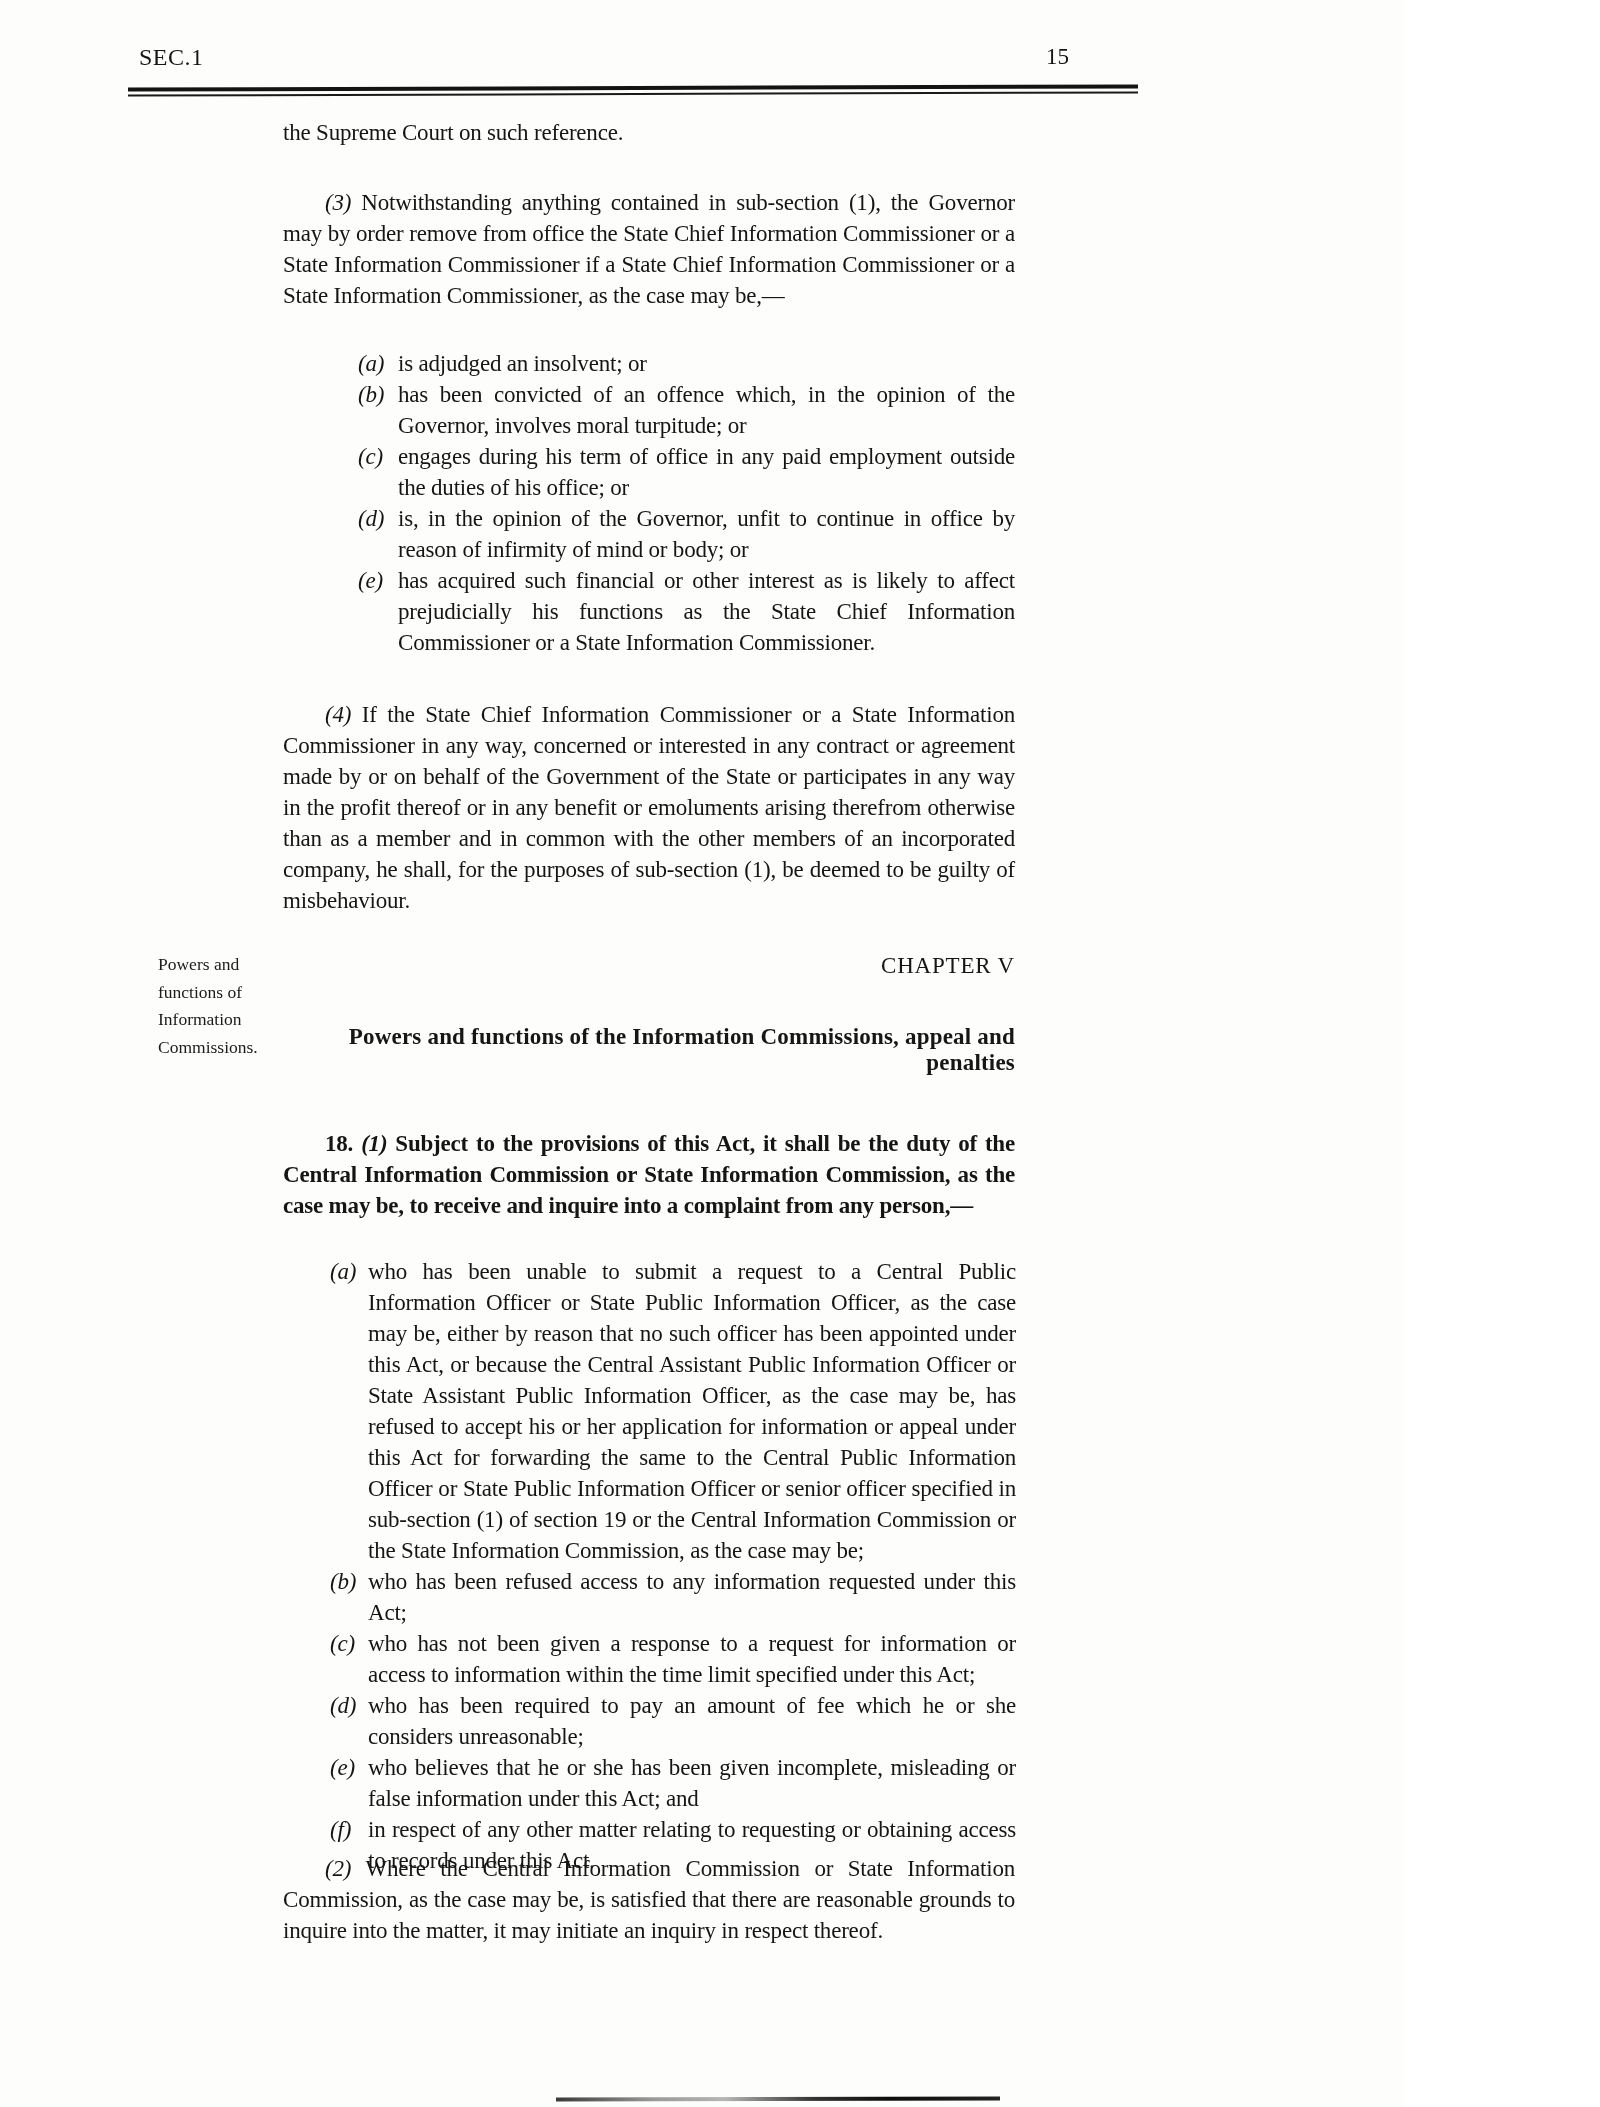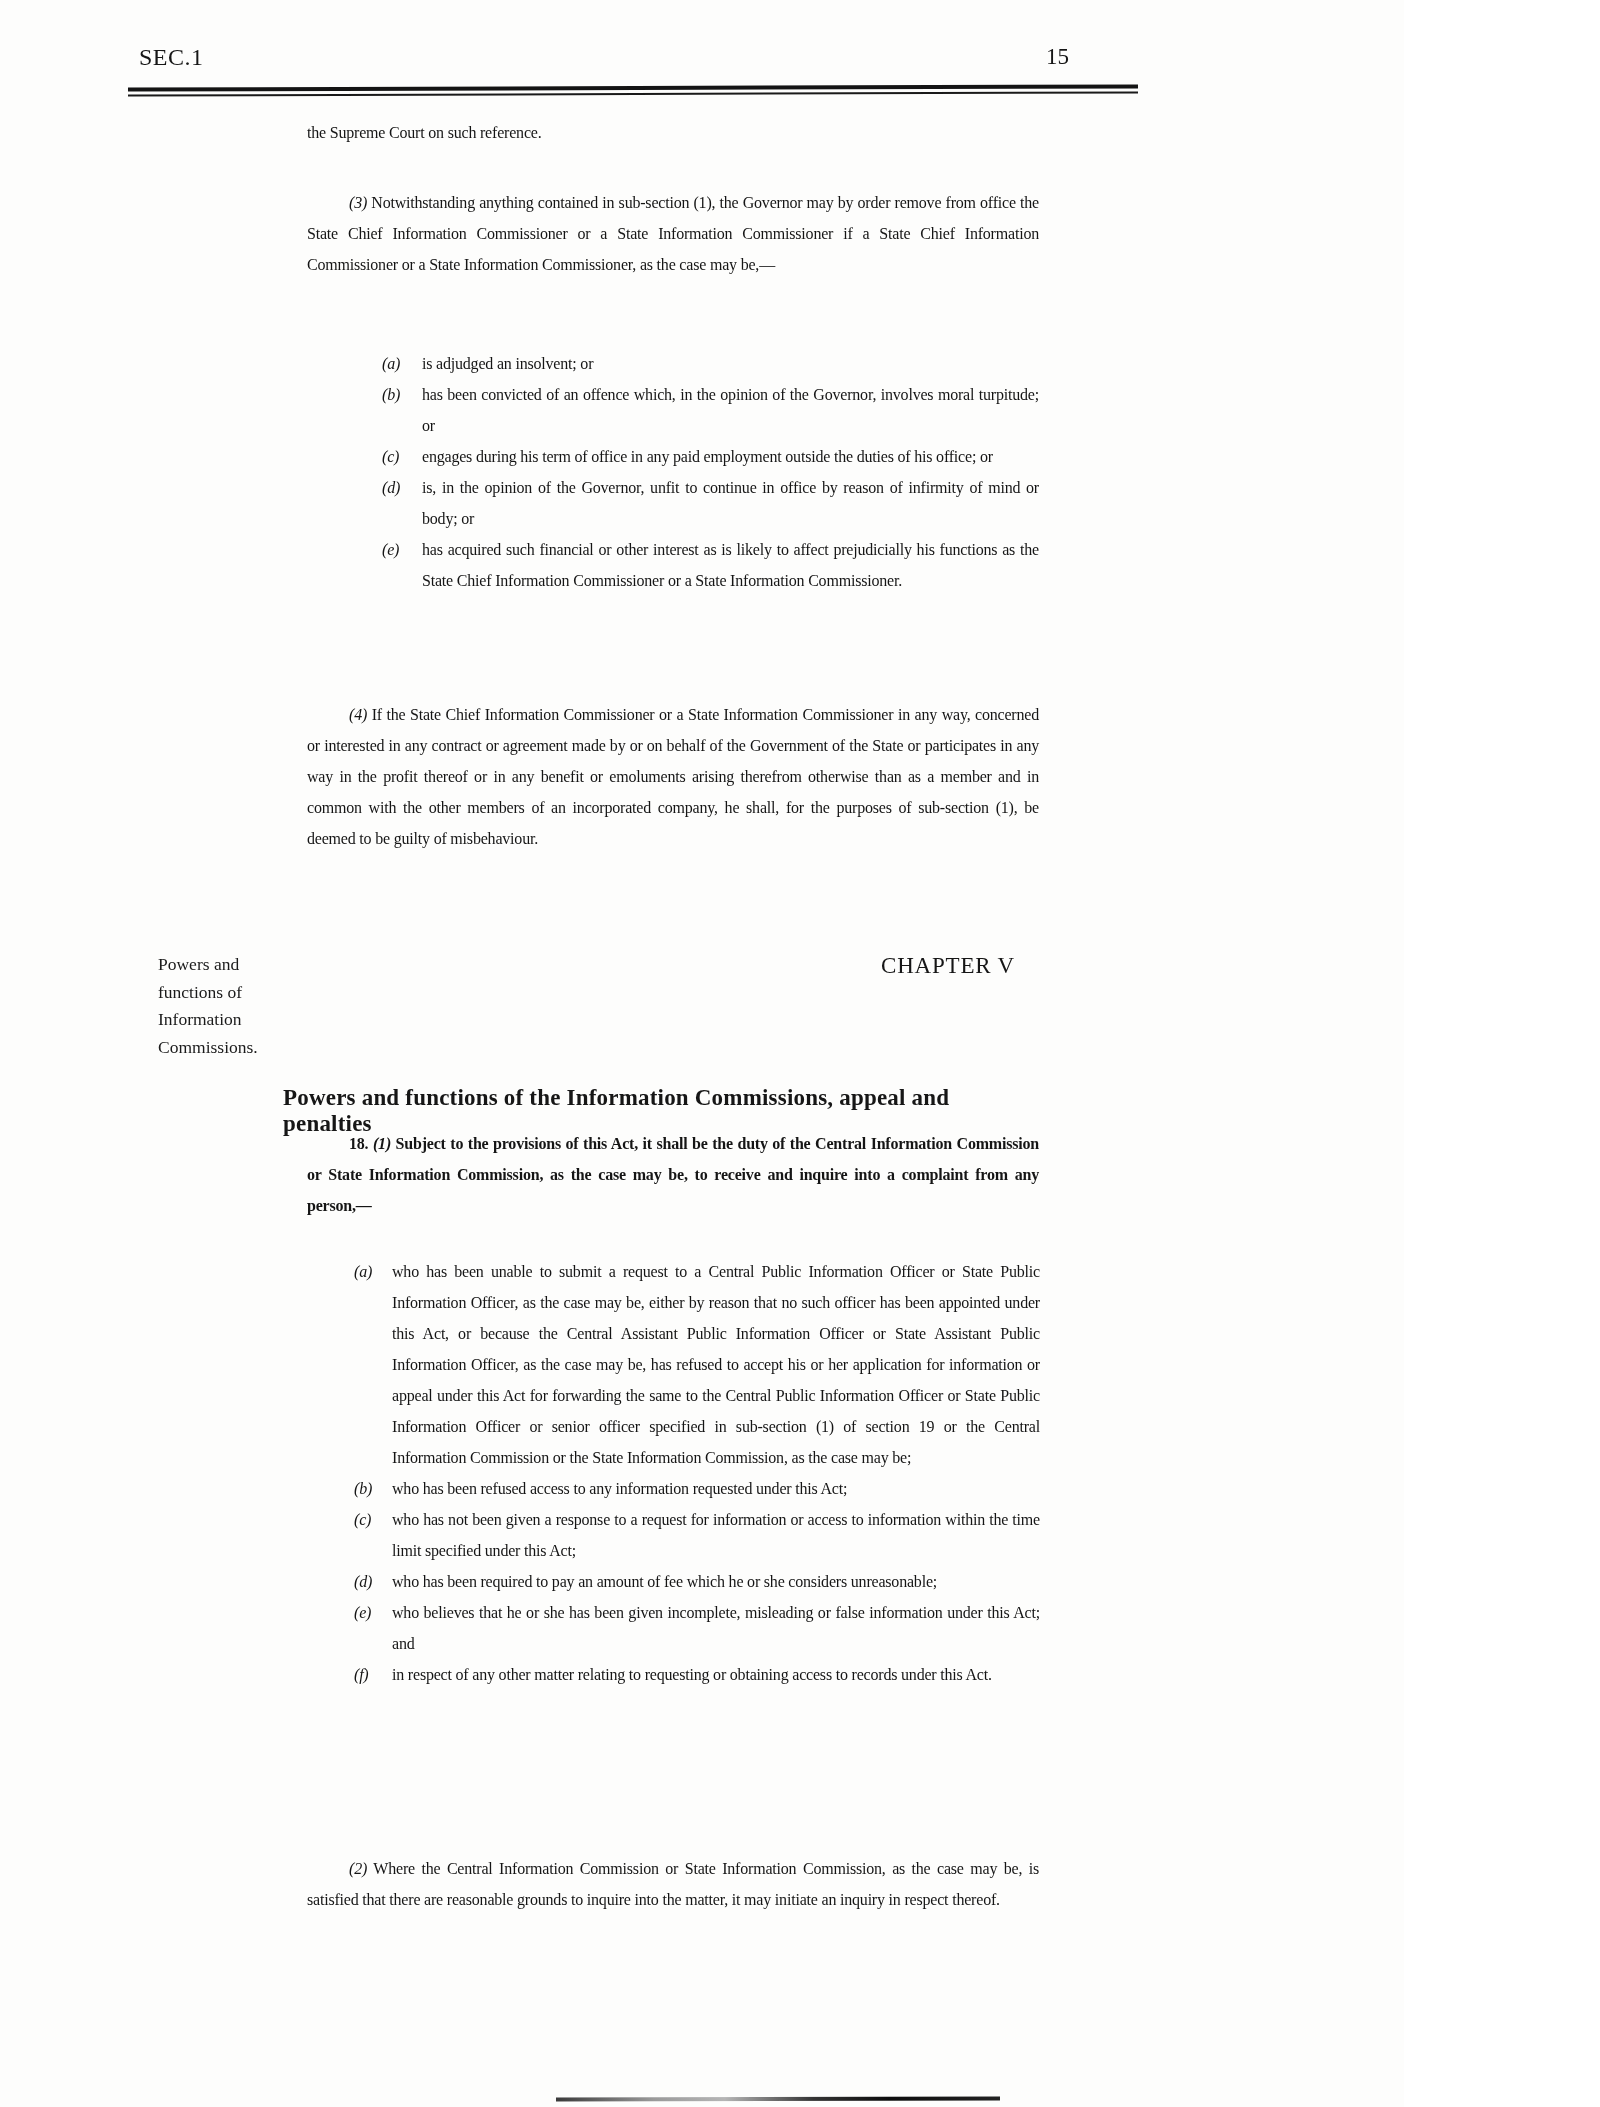--- a/index.html
+++ b/index.html
@@ -30,26 +30,25 @@
   }
   .rule {
     position: absolute; top: 86px; left: 128px; width: 1010px;
     transform: rotate(-0.18deg);
   }
   .rule .r1 { height: 4px; background: #141414; }
   .rule .r2 { height: 2px; background: #1a1a1a; margin-top: 3px; }
 
   
   .bodytxt {
-    font-size: 16px;
+    font-size: 23px;
     line-height: 31px;
     letter-spacing: -0.2px;
     text-align: justify;
     color: #151515;
-    margin-left: 24px;
   }
   .marker { font-style: italic; }
   .indent { text-indent: 42px; }
 
   .continuation { position: absolute; left: 283px; top: 117px; width: 732px; text-align: left; }
   .para3        { position: absolute; left: 283px; top: 187px; width: 732px; }
   .para4        { position: absolute; left: 283px; top: 699px; width: 732px; }
   .sec18        { position: absolute; left: 283px; top: 1128px; width: 732px; font-weight: bold; }
   .para2        { position: absolute; left: 283px; top: 1853px; width: 732px; }
 
@@ -67,22 +66,22 @@
     font-size: 17.5px; line-height: 27.5px; letter-spacing: 0;
     text-align: left; color: #1b1b1b; margin-left: 28px;
   }
 
   
   .chapter-num {
     position: absolute; left: 283px; top: 953px; width: 732px;
     text-align: right; font-size: 23px; letter-spacing: 0.8px;
   }
   .chapter-title {
-    position: absolute; left: 283px; top: 1085px; width: 732px;
-    text-align: left; font-size: 23px; font-weight: bold; letter-spacing: 0.2px;
+    position: absolute; left: 283px; top: 1024px; width: 732px;
+    text-align: right; font-size: 23px; font-weight: bold; letter-spacing: 0.2px;
   }
 
   
   .edge-line {
     position: absolute; left: 1594px; top: 818px; width: 4px; height: 1242px;
     background: linear-gradient(#1f1f1f 0%, #000 18%, #101010 62%, #2a2a2a 84%, #777 100%);
   }
   .bottom-artifact {
     position: absolute; left: 556px; top: 2097px; width: 444px; height: 4px;
     background: linear-gradient(90deg, #3a3a3a 0%, #9a9a9a 22%, #b5b5b5 38%, #333 58%, #0d0d0d 75%, #222 100%);

